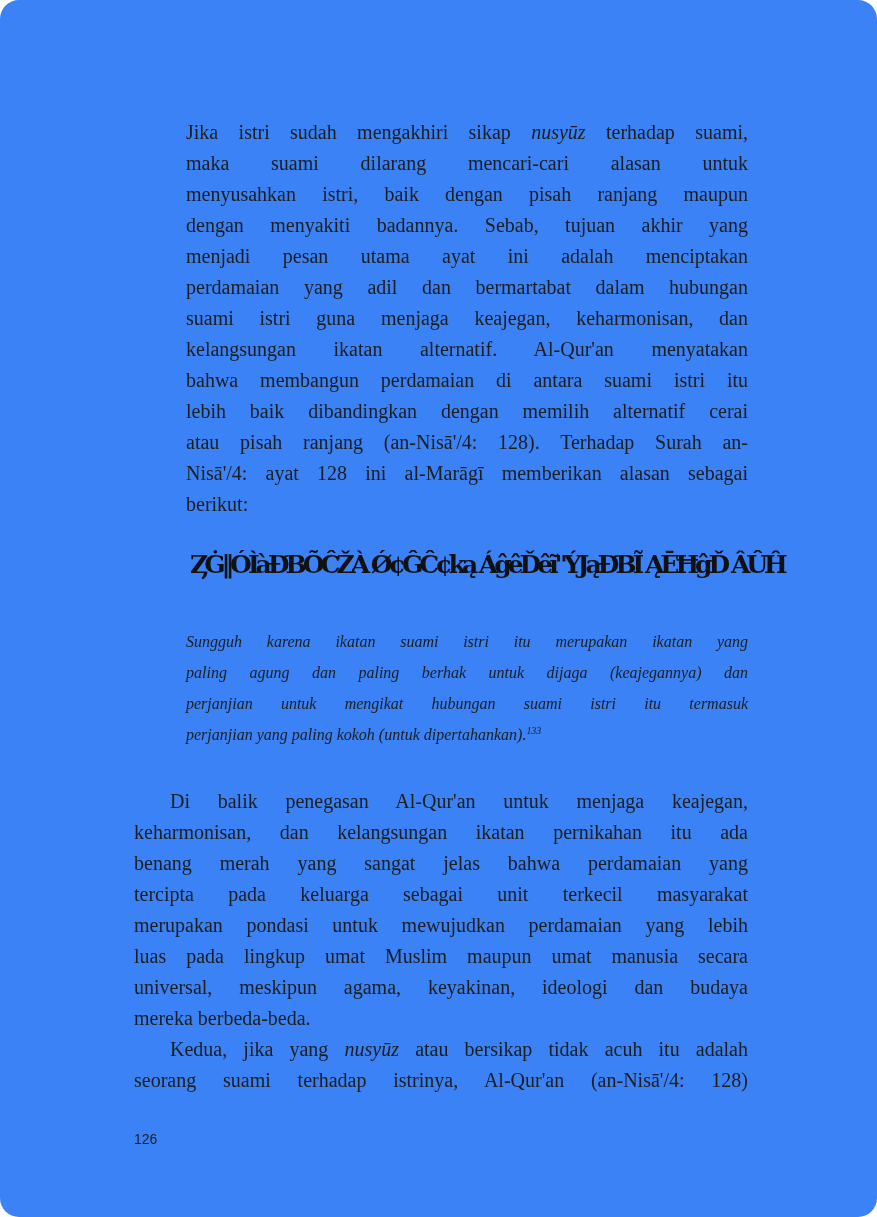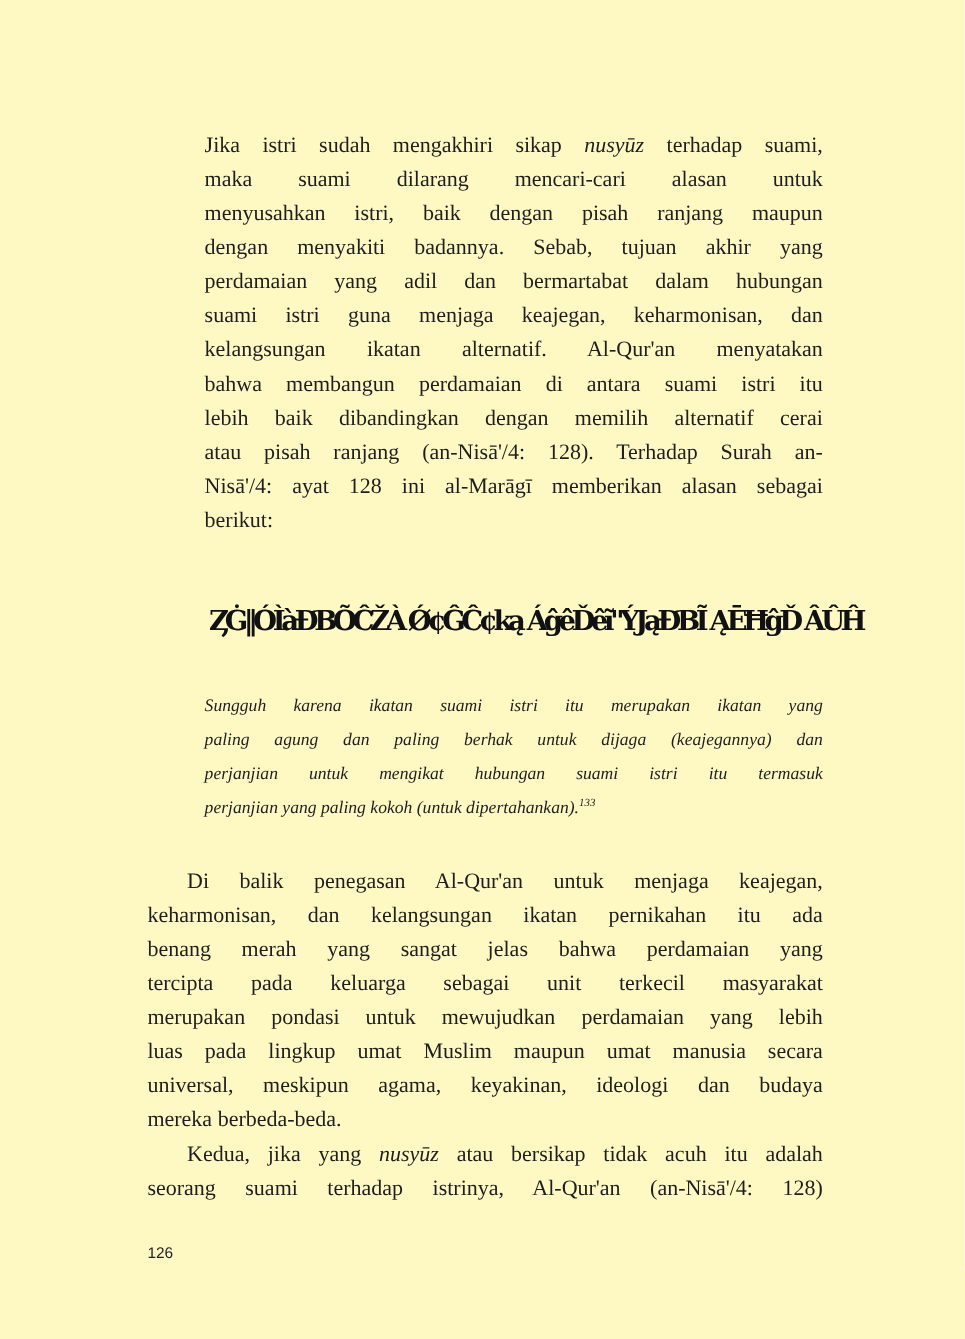--- a/index.html
+++ b/index.html
@@ -4,21 +4,21 @@
 <style>
   html, body { margin: 0; padding: 0; }
   body {
     width: 877px; height: 1217px;
     background: #ffffff;
     position: relative;
     font-family: "Liberation Serif", serif;
     color: #1e1e1e;
     overflow: hidden;
   }
-  .page { position: absolute; inset: 0; background: #fef9c3; }
+  .page { position: absolute; inset: 0; background: #3b82f6; border-radius: 19px; }
 
   .textline { text-align: justify; text-align-last: justify; }
   .textline.last { text-align-last: left; }
   .textline.indent { text-indent: 36px; }
   .it  { font-style: italic; }
   .sup { vertical-align: super; font-size: 0.62em; line-height: 0; font-style: italic; }
 
   .quote-block {
     position: absolute; left: 186px; top: 117px; width: 562px;
     font-size: 20px; line-height: 31px;
@@ -47,20 +47,21 @@
 </head>
 <body>
 
 <div class="page">
 
   <div class="quote-block">
       <div class="textline"><span>Jika istri sudah mengakhiri sikap </span><span class="it">nusyūz</span><span> terhadap suami,</span></div>
       <div class="textline"><span>maka suami dilarang mencari-cari alasan untuk</span></div>
       <div class="textline"><span>menyusahkan istri, baik dengan pisah ranjang maupun</span></div>
       <div class="textline"><span>dengan menyakiti badannya. Sebab, tujuan akhir yang</span></div>
+      <div class="textline"><span>menjadi pesan utama ayat ini adalah menciptakan</span></div>
       <div class="textline"><span>perdamaian yang adil dan bermartabat dalam hubungan</span></div>
       <div class="textline"><span>suami istri guna menjaga keajegan, keharmonisan, dan</span></div>
       <div class="textline"><span>kelangsungan ikatan alternatif. Al-Qur'an menyatakan</span></div>
       <div class="textline"><span>bahwa membangun perdamaian di antara suami istri itu</span></div>
       <div class="textline"><span>lebih baik dibandingkan dengan memilih alternatif cerai</span></div>
       <div class="textline"><span>atau pisah ranjang (an-Nisā'/4: 128). Terhadap Surah an-</span></div>
       <div class="textline"><span>Nisā'/4: ayat 128 ini al-Marāgī memberikan alasan sebagai</span></div>
       <div class="textline last"><span>berikut:</span></div>
     </div>
 

